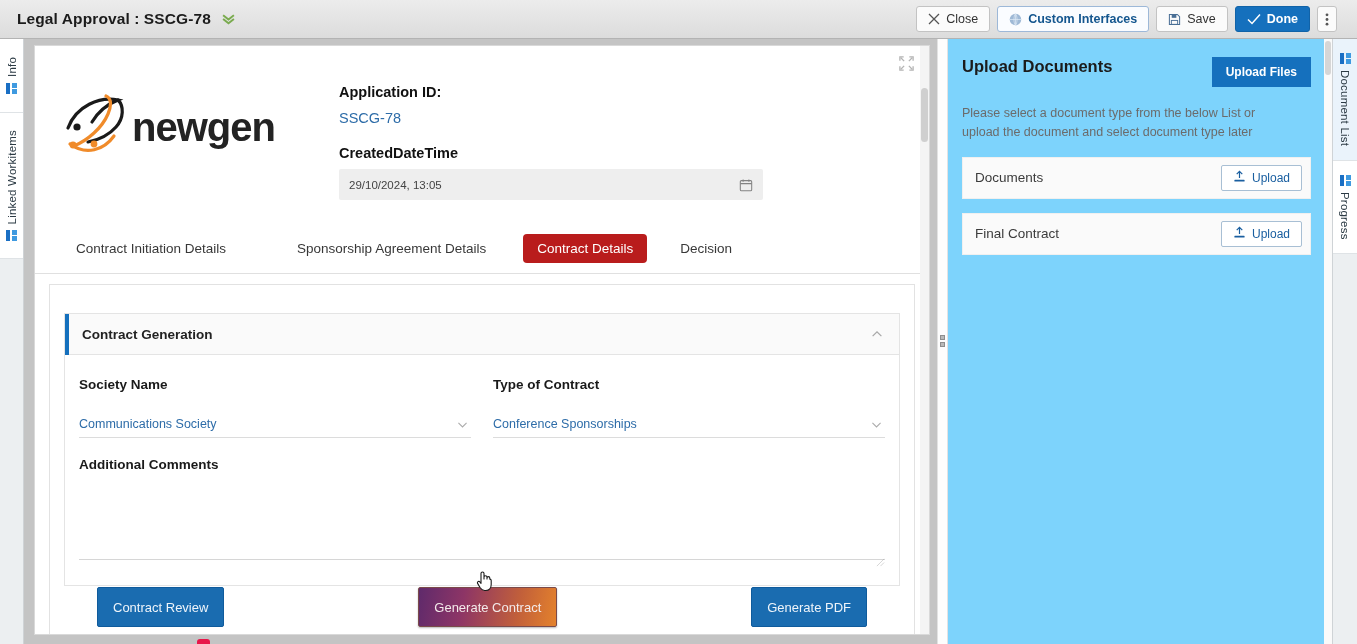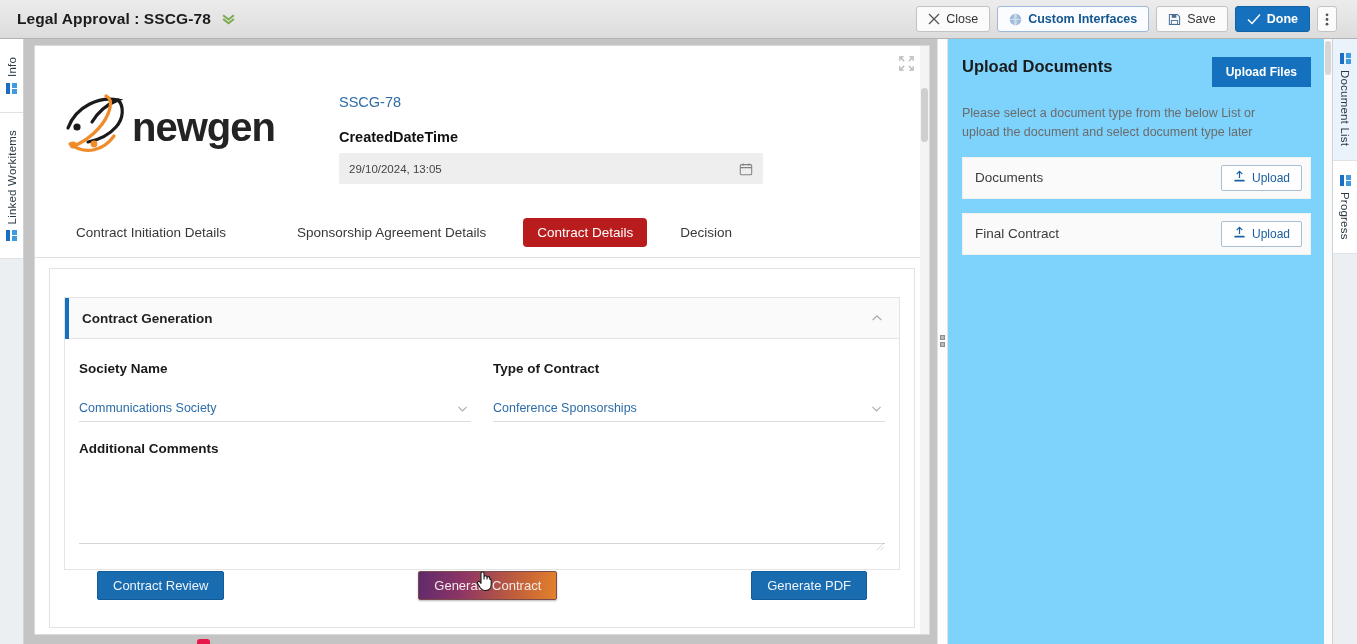--- a/index.html
+++ b/index.html
@@ -151,21 +151,21 @@
     resize: none; font-family: "Liberation Sans", sans-serif;
     font-size: 12.5px; color: #333; outline: none; padding: 2px 0;
   }
   .ta-grip {
     position: absolute; right: 0; bottom: 2px; width: 9px; height: 9px;
     opacity: .45; pointer-events: none;
   }
 
   .btn-row { display: flex; padding: 23px 32px 0 32px; align-items: center; }
   .act-btn {
-    height: 29px; padding: 0 15px; border: 1px solid #0f5b9c;
+    height: 40px; padding: 0 15px; border: 1px solid #0f5b9c;
     background: #1a6cb0; color: #eef4fa; font-size: 13px;
     display: flex; align-items: center; justify-content: center;
     cursor: pointer; border-radius: 2px;
   }
   .act-btn.hover {
     background: linear-gradient(100deg,#5f2a6b 0%, #8d3566 32%, #c2603a 72%, #e4822c 100%);
     border-color: #7a4a4a; color: #f3eaea;
     box-shadow: 0 1px 2px rgba(0,0,0,.28);
   }
   .spacer { flex: 1; }
@@ -328,20 +328,21 @@
             <path d="M12 52c14-6 28-18 34-32 4-9 3-16-2-18" fill="none" stroke="#f08b2a" stroke-width="3.2" stroke-linecap="round"></path>
             <path d="M8 50c16 12 34 6 44-8" fill="none" stroke="#f08b2a" stroke-width="3.2" stroke-linecap="round"></path>
             <circle cx="11" cy="51" r="3.4" fill="#f08b2a"></circle>
             <circle cx="32" cy="50" r="3.4" fill="#f08b2a"></circle>
           </g>
           <text x="70" y="47" font-family="Liberation Sans, sans-serif" font-size="40" font-weight="bold" fill="#232323" letter-spacing="-1">newgen</text>
         </svg>
       </div>
 
       <div class="appinfo">
+        <div class="appid-label">Application ID:</div>
         <div class="appid-value">SSCG-78</div>
         <div class="cdt-label">CreatedDateTime</div>
         <div class="cdt-field">
           <span>29/10/2024, 13:05</span>
           <span class="cdt-cal">
             <svg width="14" height="14" viewBox="0 0 16 16">
                 <rect x="1.5" y="3" width="13" height="11.5" rx="1.2" fill="none" stroke="#4a4a4a" stroke-width="1.2"></rect>
                 <path d="M1.5 6.4h13M4.7 1.6v2.6M11.3 1.6v2.6" stroke="#4a4a4a" stroke-width="1.2" fill="none"></path>
               </svg>
           </span>

